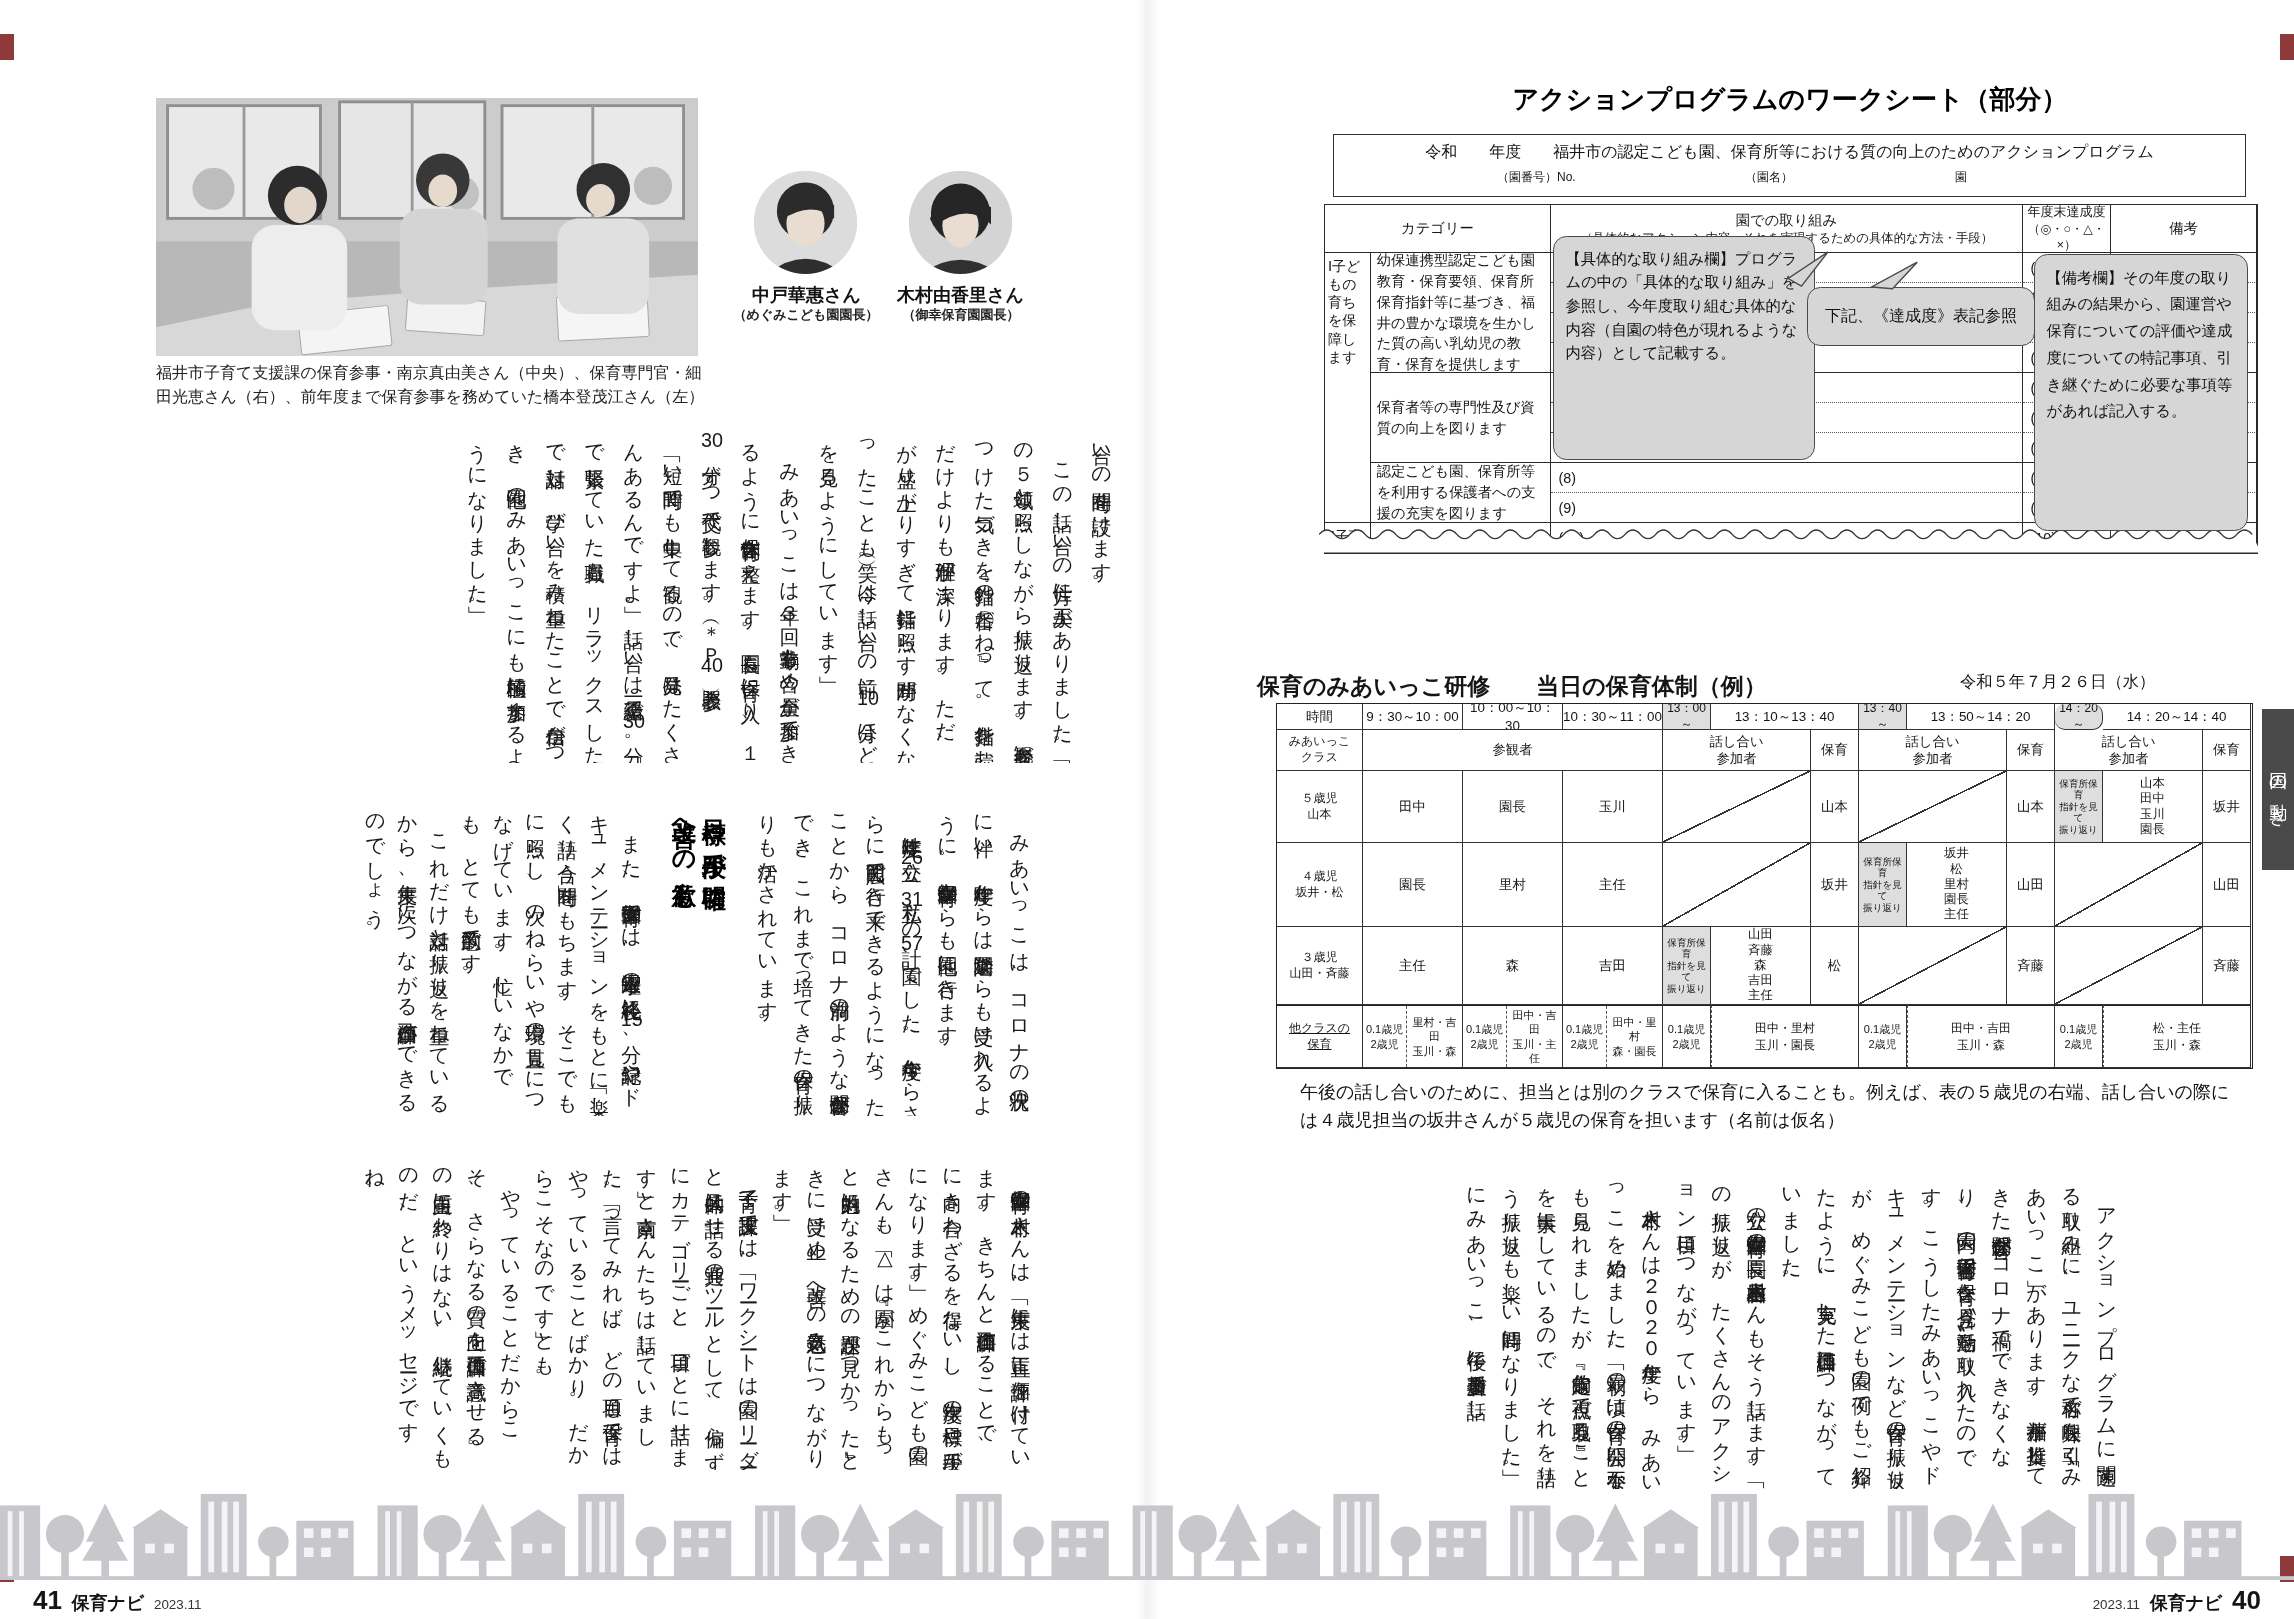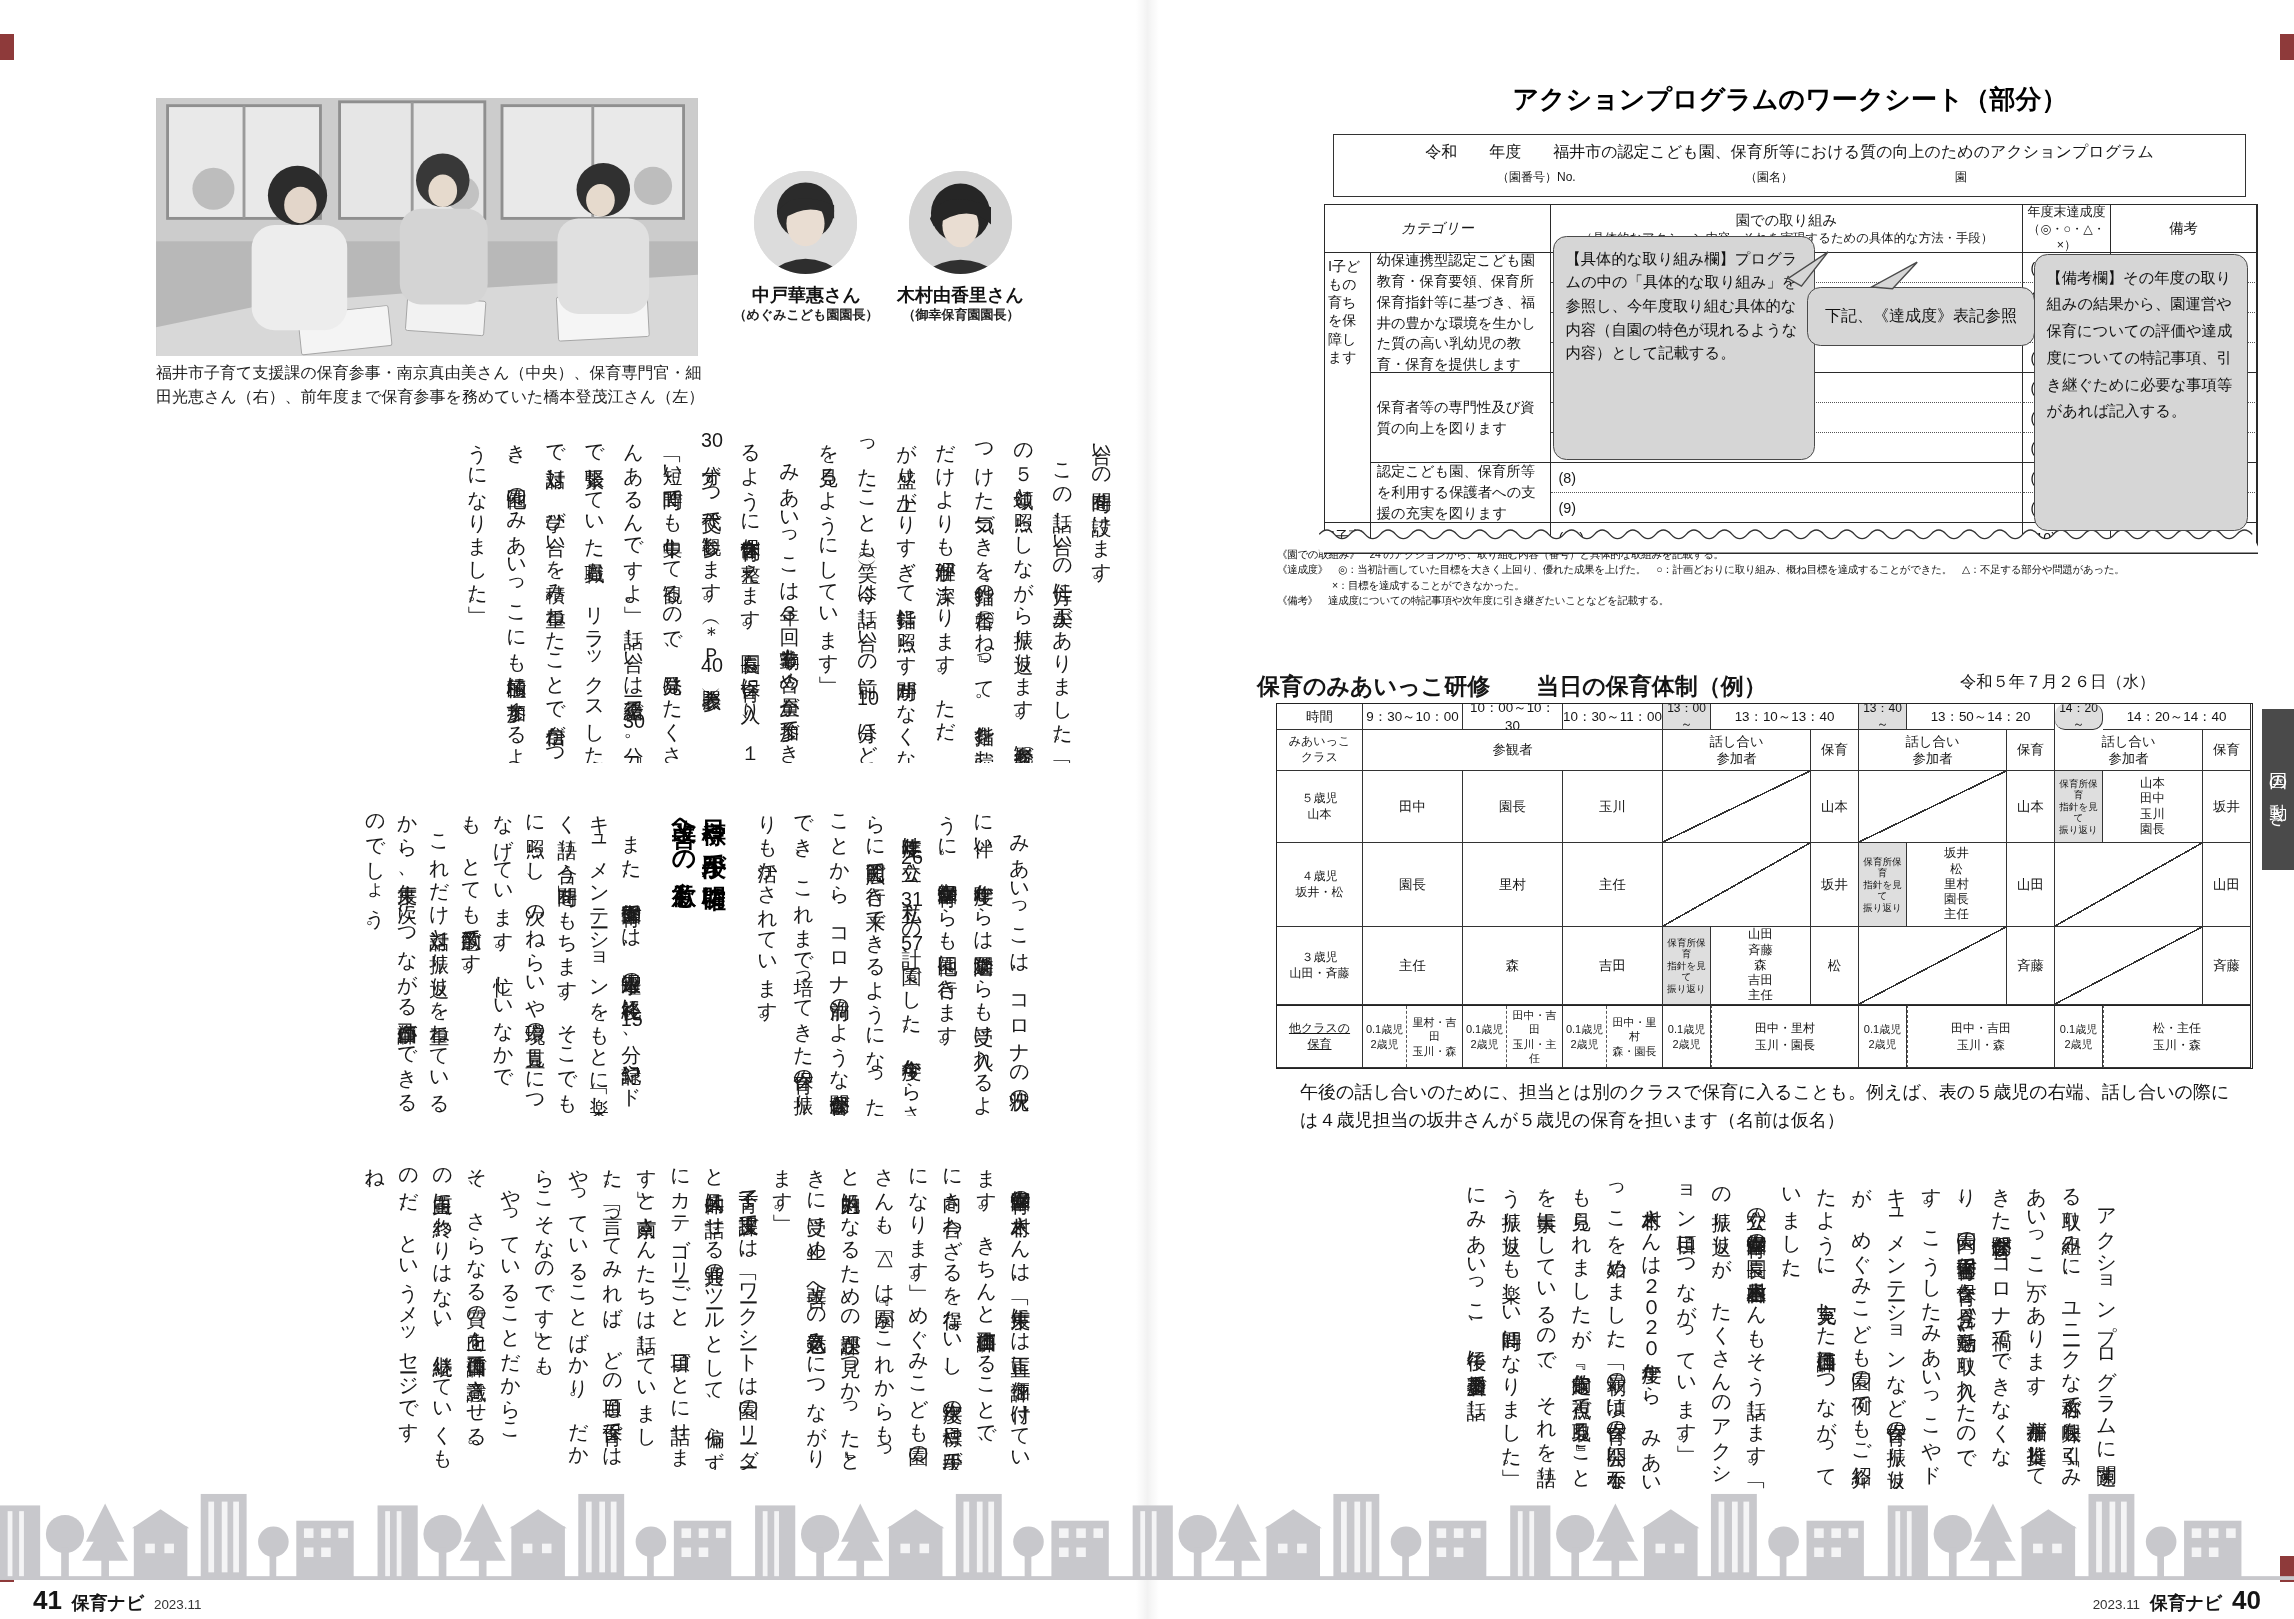--- a/index.html
+++ b/index.html
@@ -175,21 +175,21 @@
   <div class="fig-title" style="top:82px;">アクションプログラムのワークシート（部分）</div>
 
   <div class="ws-box">
     <div class="l1">令和　　年度　　福井市の認定こども園、保育所等における質の向上のためのアクションプログラム</div>
     <div class="l2" style="left:163px;">（園番号）No.</div>
     <div class="l2" style="left:411px;">（園名）</div>
     <div class="l2" style="left:621px;">園</div>
   </div>
 
   <div class="ws">
-    <div class="hd" style="grid-column:1/3;grid-row:1;font-style:italic;">
+    <div class="hd" style="grid-column:1/3;grid-row:1;">
       <span>カテゴリー</span>
     </div>
     <div class="hd" style="grid-column:3;grid-row:1;">
       <span>園での取り組み</span>
       <span class="sub">（具体的なアクション内容・それを実現するための具体的な方法・手段）</span>
     </div>
     <div class="hd" style="grid-column:4;grid-row:1;">
       <span style="font-size:13px">年度末達成度</span>
       <span class="sub">（◎・○・△・×）</span>
     </div>
@@ -244,26 +244,20 @@
   <svg class="tail" style="left:1864px;top:260px;" width="57" height="31" viewBox="0 0 60 32">
     <polygon points="56,2 8,28 30,30" fill="#d6d6d6" stroke="#4a4a4a" stroke-width="1.5"></polygon>
   </svg>
   <div class="callout" style="left:2034px;top:254px;width:189px;height:256px;font-size:15.3px;line-height:1.75;">【備考欄】その年度の取り組みの結果から、園運営や保育についての評価や達成度についての特記事項、引き継ぐために必要な事項等があれば記入する。</div>
 
   <svg class="wavy" width="942" height="32.5" viewBox="0 0 985 34">
     <path d="M0 15 q8 -9 16 0 t16 0 t16 0 t16 0 t16 0 t16 0 t16 0 t16 0 t16 0 t16 0 t16 0 t16 0 t16 0 t16 0 t16 0 t16 0 t16 0 t16 0 t16 0 t16 0 t16 0 t16 0 t16 0 t16 0 t16 0 t16 0 t16 0 t16 0 t16 0 t16 0 t16 0 t16 0 t16 0 t16 0 t16 0 t16 0 t16 0 t16 0 t16 0 t16 0 t16 0 t16 0 t16 0 t16 0 t16 0 t16 0 t16 0 t16 0 t16 0 t16 0 t16 0 t16 0 t16 0 t16 0 t16 0 t16 0 t16 0 t16 0 t16 0 t16 0 t16 0 L985 34 L0 34 Z" fill="#ffffff" stroke="none"></path>
     <path d="M0 15 q8 -9 16 0 t16 0 t16 0 t16 0 t16 0 t16 0 t16 0 t16 0 t16 0 t16 0 t16 0 t16 0 t16 0 t16 0 t16 0 t16 0 t16 0 t16 0 t16 0 t16 0 t16 0 t16 0 t16 0 t16 0 t16 0 t16 0 t16 0 t16 0 t16 0 t16 0 t16 0 t16 0 t16 0 t16 0 t16 0 t16 0 t16 0 t16 0 t16 0 t16 0 t16 0 t16 0 t16 0 t16 0 t16 0 t16 0 t16 0 t16 0 t16 0 t16 0 t16 0 t16 0 t16 0 t16 0 t16 0 t16 0 t16 0 t16 0 t16 0 t16 0 t16 0" fill="none" stroke="#333" stroke-width="1.4"></path>
   </svg>
 
-  <div class="ws-notes">
-    <div>《園での取組み》　24 のアクションから、取り組む内容（番号）と具体的な取組みを記載する。</div>
-    <div>《達成度》　◎：当初計画していた目標を大きく上回り、優れた成果を上げた。　○：計画どおりに取り組み、概ね目標を達成することができた。　△：不足する部分や問題があった。</div>
-    <div class="ind">×：目標を達成することができなかった。</div>
-    <div>《備考》　達成度についての特記事項や次年度に引き継ぎたいことなどを記載する。</div>
-  </div>
 
   <div class="abs sc-titleline" style="left:1257px;font-size:23px;font-weight:bold;">保育のみあいっこ研修　　当日の保育体制（例）</div>
   <div class="abs sc-titleline" style="left:1960px;font-size:16.3px;">令和５年７月２６日（水）</div>
 
   <div class="sc">
 
     <div style="grid-column:1;grid-row:1;">時間</div>
     <div style="grid-column:2;grid-row:1;">9：30～10：00</div>
     <div style="grid-column:3;grid-row:1;">10：00～10：30</div>
     <div style="grid-column:4;grid-row:1;">10：30～11：00</div>

